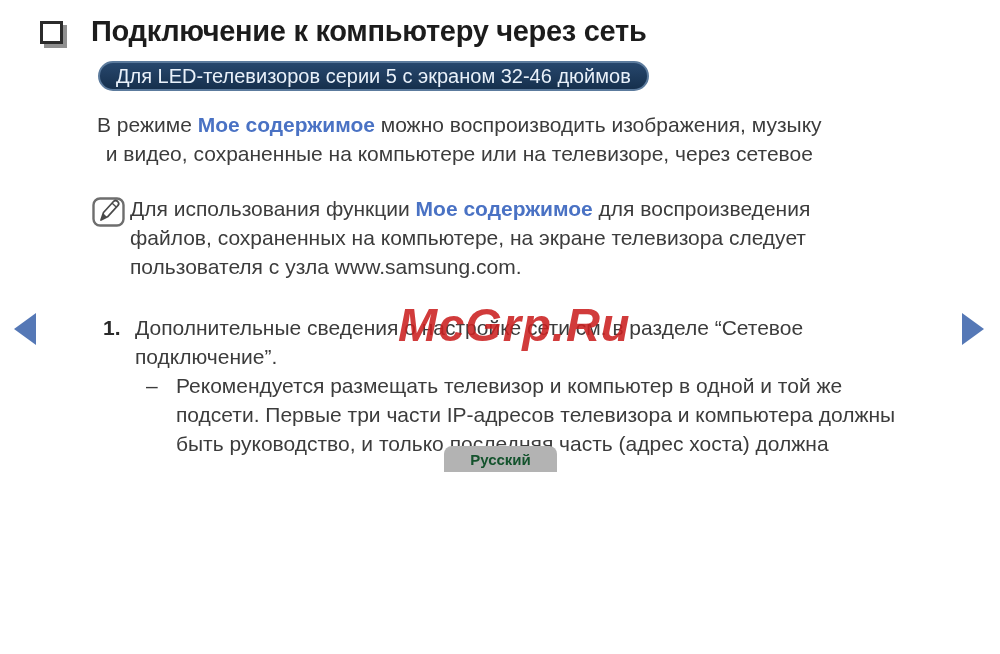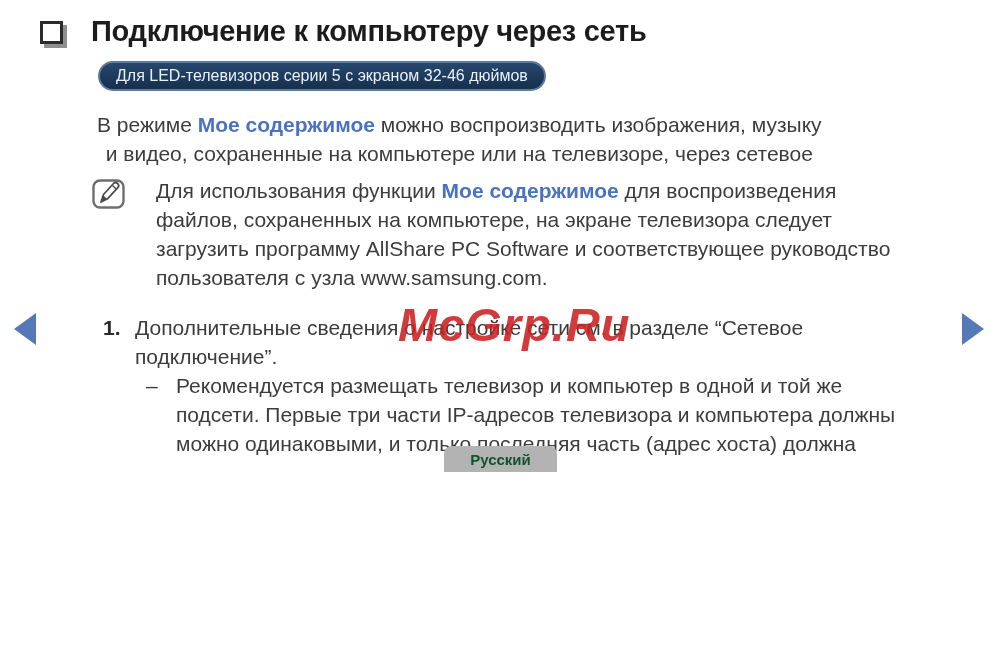--- a/index.html
+++ b/index.html
@@ -43,38 +43,38 @@
     position: absolute;
     left: 98px; top: 61px;
     height: 30px;
     padding: 0 16px;
     display: inline-flex;
     align-items: center;
     background: linear-gradient(#27476d, #16304d);
     border: 2px solid #5c7b9d;
     border-radius: 16px;
     color: #e9f1fa;
-    font-size: 16px;
+    font-size: 20px;
     white-space: nowrap;
     text-align: right;
   }
 
   .body-text { font-size: 21px; line-height: 29px; color: #3c3c3c; }
   .line { white-space: nowrap; }
   .accent { color: #4a72c4; font-weight: bold; }
 
   
   .intro { position: absolute; left: 97px; top: 110px; text-align: center; }
 
   
   .note {
     position: absolute;
-    left: 92px; top: 176px;
-    display: flex;
-    gap: 31px;
+    left: 92px; top: 194px;
+    display: flex;
+    gap: 5px;
   }
   .note-icon { flex: 0 0 auto; margin-top: 3px; }
 
   
   .step {
     position: absolute;
     left: 103px; top: 313px;
     display: flex;
     align-items: flex-start;
   }
@@ -160,36 +160,35 @@
       <svg width="33" height="30" viewBox="0 0 33 30">
         <rect x="1.5" y="1.5" width="30" height="27" rx="6.5" fill="#ffffff" stroke="#6e6e6e" stroke-width="2.4"></rect>
         <path d="M9 23 L11.5 15.5 L21.5 4.5 Q23.5 2.5 25.7 4.5 Q27.8 6.6 25.8 8.7 L15.5 19.8 Z" fill="none" stroke="#4a4a4a" stroke-width="1.7" stroke-linejoin="round"></path>
         <path d="M9 23 L11.2 16.3 L15 19.9 Z" fill="#4a4a4a"></path>
         <line x1="20.2" y1="6.2" x2="24.2" y2="10.1" stroke="#4a4a4a" stroke-width="1.4"></line>
       </svg>
     </span>
     <div class="body-text">
       <div class="line"><span>Для использования функции </span><span class="accent">Мое содержимое</span><span> для воспроизведения</span></div>
       <div class="line">файлов, сохраненных на компьютере, на экране телевизора следует</div>
-      <div class="line">загрузить программу AllShare PC Software и соответствующее руководство</div>
       <div class="line">пользователя с узла www.samsung.com.</div>
     </div>
   </div>
 
   <div class="step">
     <span class="step-number">1.</span>
     <div class="body-text">
       <div class="line">Дополнительные сведения о настройке сети см. в разделе “Сетевое</div>
       <div class="line">подключение”.</div>
       <div class="step-sub">
         <span class="sub-dash">–</span>
         <div>
           <div class="line">Рекомендуется размещать телевизор и компьютер в одной и той же</div>
           <div class="line">подсети. Первые три части IP-адресов телевизора и компьютера должны</div>
-          <div class="line">можно одинаковыми, и только последняя часть (адрес хоста) должна</div>
+          <div class="line">быть руководство, и только последняя часть (адрес хоста) должна</div>
         </div>
       </div>
     </div>
   </div>
 
   <div class="watermark">McGrp.Ru</div>
 
   <button class="arrow arrow-left" aria-label="previous page">
     <svg width="24" height="34" viewBox="0 0 24 34">
       <polygon points="23,1 23,33 1,17" fill="#5578b6"></polygon>

